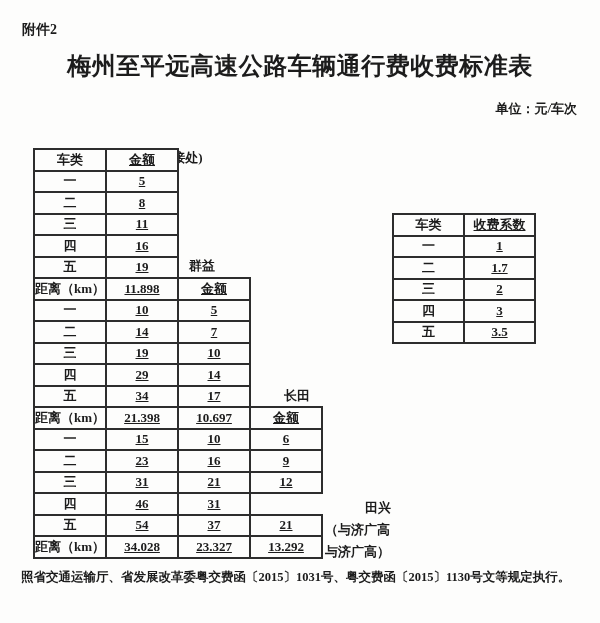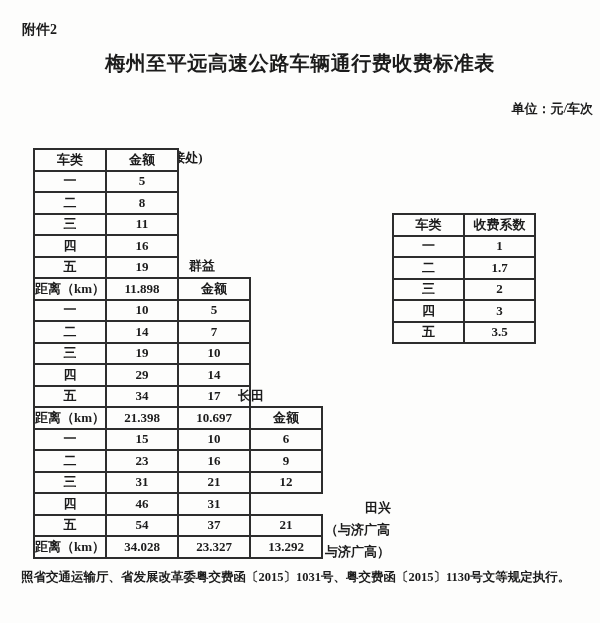--- a/index.html
+++ b/index.html
@@ -14,44 +14,44 @@
     background: #fdfdfc;
     color: #1c1c1c;
     overflow: hidden;
     font-weight: bold;
   }
   .abs { position: absolute; }
 
   #attachment-label { left: 22px; top: 21px; font-size: 14px; }
   #doc-title {
     left: 0; top: 50px; width: 600px;
-    text-align: center; font-size: 20px; letter-spacing: 0.5px;
-  }
-  #unit-label { right: 7px; top: 100px; font-size: 13px; margin-left: 48px; }
+    text-align: center; font-size: 24px; letter-spacing: 0.5px;
+  }
+  #unit-label { right: 23px; top: 100px; font-size: 13px; margin-left: 48px; }
 
   .station-label { font-size: 13px; white-space: nowrap; }
   #label-shangcun { left: 64px; top: 129px; margin-top: 20px; }
   #label-qunyi   { left: 166px; top: 257px; width: 72px; text-align: center; }
-  #label-changtian { left: 238px; top: 387px; width: 72px; text-align: left; }
+  #label-changtian { left: 238px; top: 387px; width: 72px; text-align: right; }
   #label-tianxing { left: 325px; top: 497px; line-height: 22px; }
   #label-tianxing .tx-line1 { padding-left: 40px; }
 
   
   .tbl { position: absolute; padding-left: 11px; }
   .trow { display: flex; }
   .trow + .trow { margin-top: -2px; }
   .cell {
     box-sizing: border-box;
     width: 74px; height: 23.5px;
     border: 2px solid #2d2d2d;
     background: #fdfdfc;
     display: flex; align-items: center; justify-content: center;
     font-size: 13px; white-space: nowrap;
   }
-  .cell + .cell { margin-left: -2px; }
+  .cell + .cell { margin-left: -2px; text-decoration: underline; }
 
   #toll-table { left: 22px; top: 148px; }
   #coef-table { left: 381px; top: 213px; }
   #coef-table .cell { width: 73px; }
 
   #note {
     left: 21px; top: 569px; width: 578px;
     font-size: 12.5px; line-height: 16.8px; white-space: nowrap;
   }
 </style>

